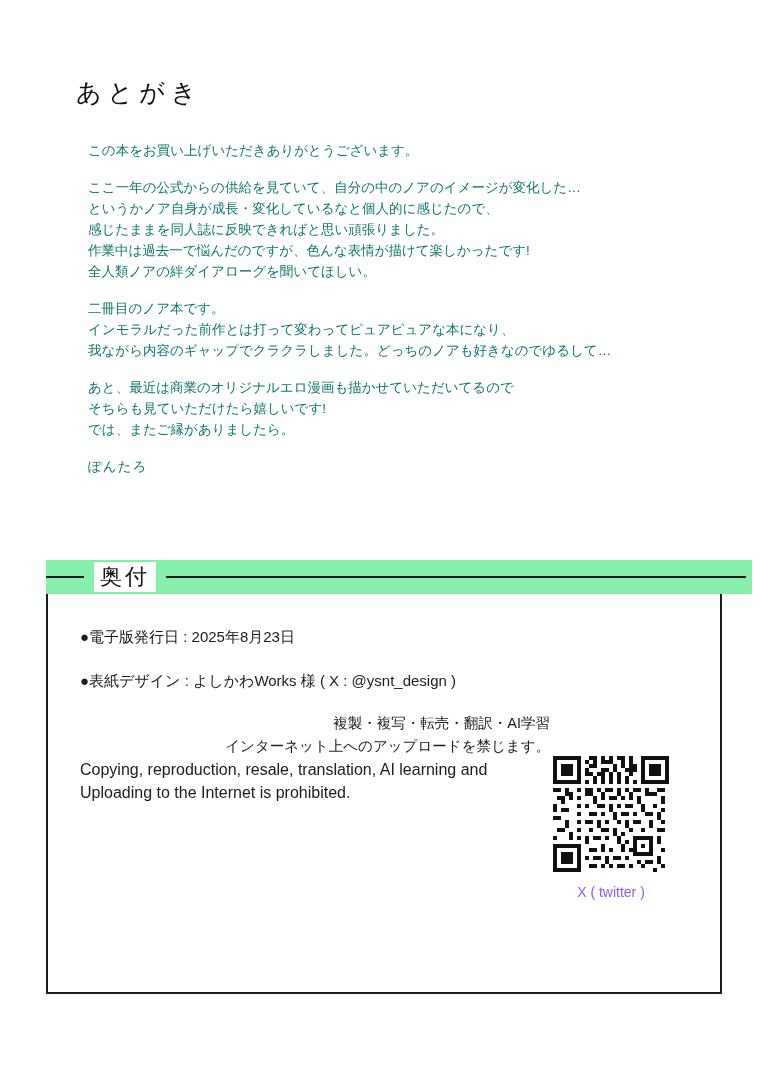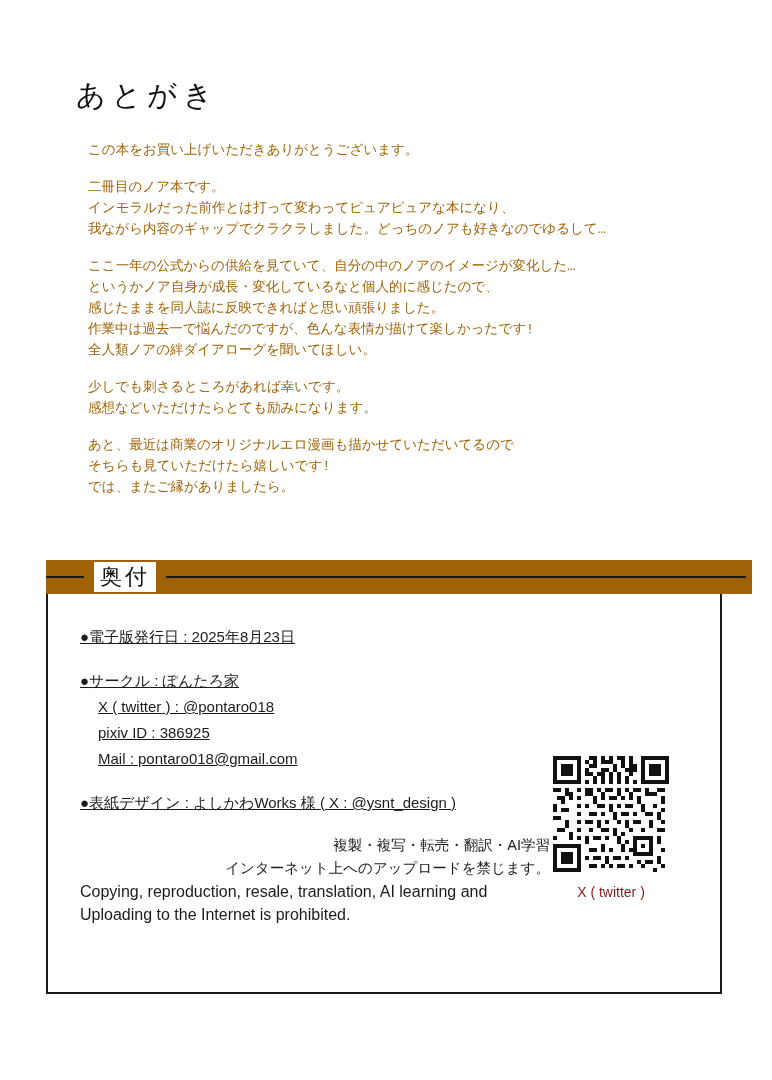--- a/index.html
+++ b/index.html
@@ -20,35 +20,34 @@
     position: absolute;
     inset: 0;
     background: #ffffff;
   }
 
   
   .afterword-title {
     position: absolute;
     left: 76px;
     top: 76px;
-    font-size: 29px;
+    font-size: 25px;
     letter-spacing: 6px;
     font-weight: 500;
     color: #111111;
   }
 
   .afterword-body {
     position: absolute;
     left: 88px;
     top: 140px;
     width: 620px;
     font-size: 13.5px;
     line-height: 21px;
-    color: #a16207;
-    font-family: Liberation Mono, monospace;
+    color: #0f766e;
   }
   .afterword-body p {
     margin: 0 0 16px 0;
     white-space: pre-line;
   }
   .afterword-body p.sign {
     margin-top: 6px;
     letter-spacing: 1px;
   }
 
@@ -62,21 +61,21 @@
     box-sizing: border-box;
     border: 2px solid #1b1b1b;
   }
   .colophon-legend {
     position: absolute;
     left: 46px;
     top: 560px;
     display: flex;
     align-items: center;
     gap: 10px;
-    background: #a16207;
+    background: #86efac;
     padding: 0 6px 0 0;
     height: 34px;
   }
   .legend-rule {
     width: 38px;
     height: 2px;
     background: #1b1b1b;
   }
   .legend-text {
     font-size: 22px;
@@ -97,21 +96,20 @@
     top: 624px;
     width: 470px;
     font-size: 15px;
     line-height: 26px;
   }
   .c-line {
     white-space: pre-line;
   }
   .c-block {
     margin-bottom: 18px;
-    text-decoration: underline;
   }
   .c-indent {
     padding-left: 18px;
   }
   .c-small {
     font-size: 14.5px;
     line-height: 23px;
     white-space: pre-line;
     text-align: right;
   }
@@ -130,63 +128,56 @@
     text-align: center;
   }
   .qr {
     width: 116px;
     height: 116px;
     display: block;
   }
   .qr-caption {
     margin-top: 12px;
     font-size: 14px;
-    color: #7f1d1d;
+    color: #8b5cf6;
   }
 </style>
 </head>
 <body>
 
 <div class="page">
 
   <div class="afterword-title">あとがき</div>
 
   <div class="afterword-body">
     <p>この本をお買い上げいただきありがとうございます。</p>
-    <p>二冊目のノア本です。
-インモラルだった前作とは打って変わってピュアピュアな本になり、
-我ながら内容のギャップでクラクラしました。どっちのノアも好きなのでゆるして…</p>
     <p>ここ一年の公式からの供給を見ていて、自分の中のノアのイメージが変化した…
 というかノア自身が成長・変化しているなと個人的に感じたので、
 感じたままを同人誌に反映できればと思い頑張りました。
 作業中は過去一で悩んだのですが、色んな表情が描けて楽しかったです!
 全人類ノアの絆ダイアローグを聞いてほしい。</p>
-    <p>少しでも刺さるところがあれば幸いです。
-感想などいただけたらとても励みになります。</p>
+    <p>二冊目のノア本です。
+インモラルだった前作とは打って変わってピュアピュアな本になり、
+我ながら内容のギャップでクラクラしました。どっちのノアも好きなのでゆるして…</p>
     <p>あと、最近は商業のオリジナルエロ漫画も描かせていただいてるので
 そちらも見ていただけたら嬉しいです!
 では、またご縁がありましたら。</p>
+    <p class="sign">ぽんたろ</p>
   </div>
 
   <div class="colophon"></div>
 
   <div class="colophon-legend">
     <span class="legend-rule"></span>
     <span class="legend-text">奥付</span>
     <span class="legend-rule-right"></span>
   </div>
 
   <div class="colophon-content">
     <div class="c-block c-line">●電子版発行日 : 2025年8月23日</div>
-    <div class="c-block">
-      <div class="c-line">●サークル : ぽんたろ家</div>
-      <div class="c-line c-indent">X ( twitter ) : @pontaro018</div>
-      <div class="c-line c-indent">pixiv ID : 386925</div>
-      <div class="c-line c-indent">Mail : pontaro018@gmail.com</div>
-    </div>
     <div class="c-block c-line">●表紙デザイン : よしかわWorks 様 ( X : @ysnt_design )</div>
     <div class="c-small">複製・複写・転売・翻訳・AI学習
 インターネット上へのアップロードを禁じます。</div>
     <div class="c-latin">Copying, reproduction, resale, translation, AI learning and
 Uploading to the Internet is prohibited.</div>
   </div>
 
   <div class="qr-wrap">
     <svg class="qr" viewBox="0 0 29 29" shape-rendering="crispEdges">
       <rect width="29" height="29" fill="#ffffff"></rect>

